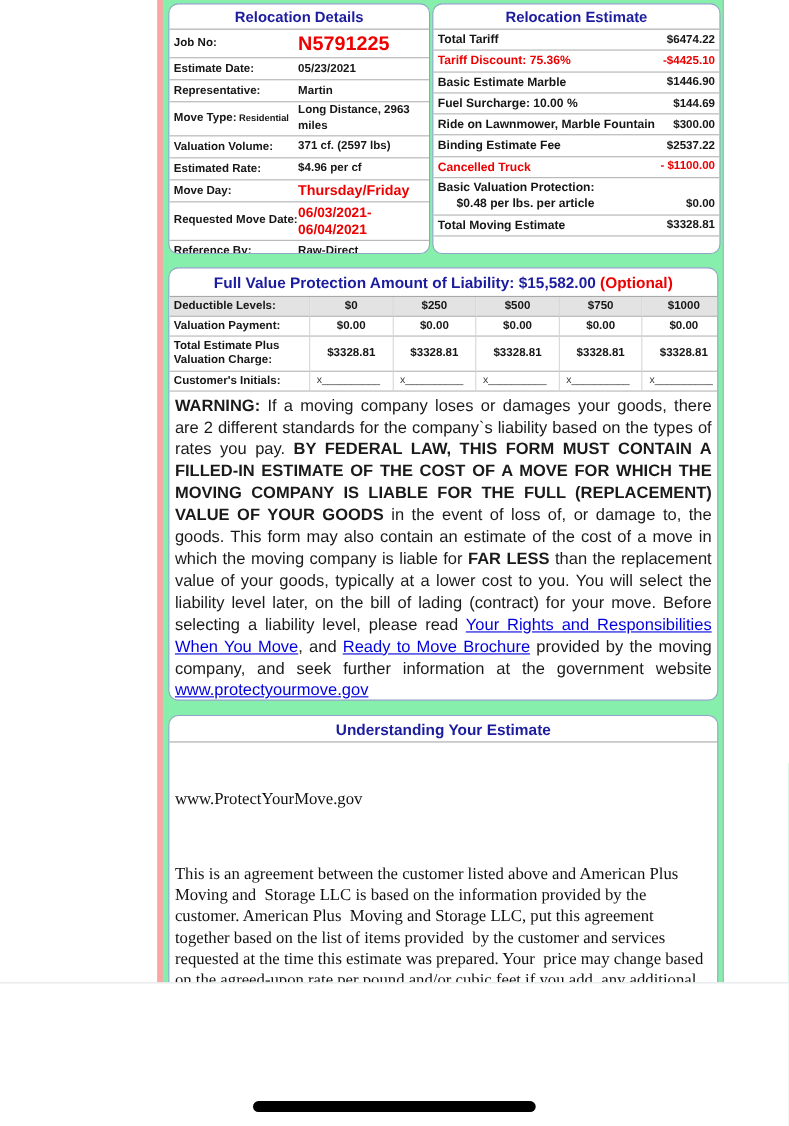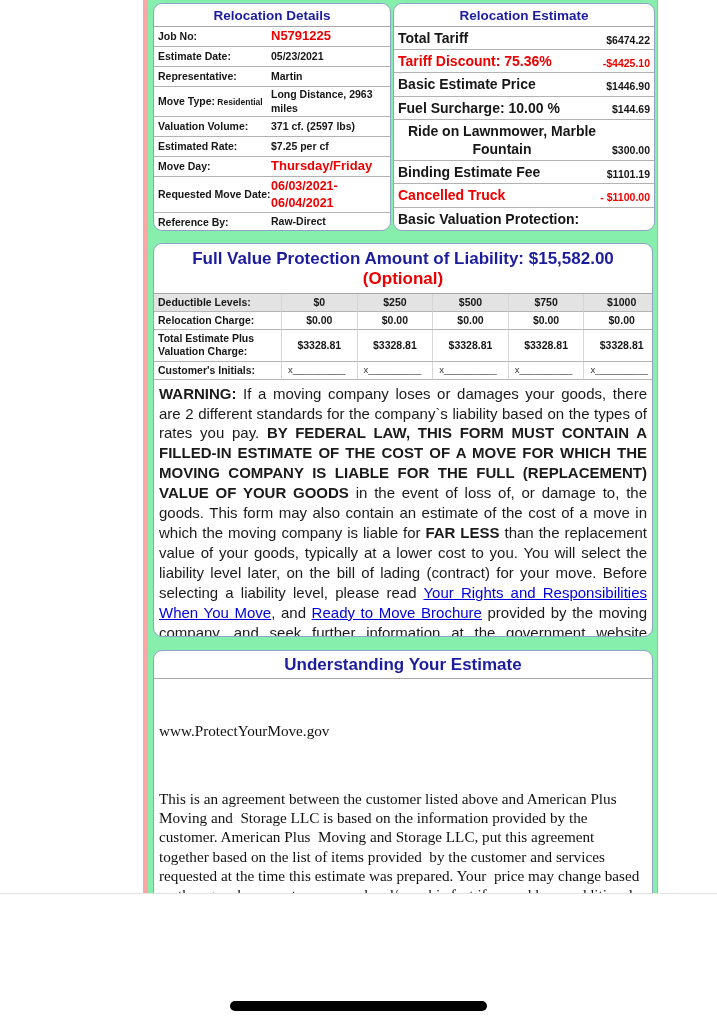--- a/index.html
+++ b/index.html
@@ -19,34 +19,34 @@
     background:#fff;overflow:hidden;
   }
   #box-details{left:5px;top:3px;width:236px;height:226px;}
   #box-estimate{left:245px;top:3px;width:260px;height:226px;}
   #box-fvp{left:5px;top:243px;width:498px;height:392px;}
   #box-und{left:5px;top:650px;width:498px;height:300px;}
   .box-head{
     text-align:center;font-weight:bold;color:var(--navy);
     font-size:13.5px;padding:4px 0 3px;border-bottom:1px solid #a8a8a8;
   }
-  .box-head.small{font-size:17px;}
+  .box-head.small{font-size:14px;}
   
   .drow{display:flex;align-items:center;border-bottom:1px solid #b2b2b2;min-height:17px;padding:1px 0;}
   .drow:last-child{border-bottom:none;}
   .dlab{flex:0 0 113px;padding-left:4px;font-size:10.5px;font-weight:bold;color:#161616;line-height:1.25;}
   .dlab .small-sub{font-size:8.5px;}
   .dval{flex:1;font-size:10.5px;font-weight:bold;color:#161616;line-height:1.3;padding-right:2px;}
   .dval.red{color:var(--red);}
-  .dval.big{font-size:13px;}
+  .dval.big{font-size:18px;}
   .dval.med{font-size:13px;}
   .dval.med2{font-size:12.5px;}
   
   .erow{display:flex;align-items:flex-end;justify-content:space-between;border-bottom:1px solid #b2b2b2;padding:2px 4px;}
-  .elab{font-size:14px;font-weight:bold;color:#161616;line-height:1.3;white-space:pre-line;text-align:center;}
+  .elab{font-size:11px;font-weight:bold;color:#161616;line-height:1.3;white-space:pre-line;text-align:right;}
   .eval{font-size:10.5px;font-weight:bold;color:#161616;line-height:1.3;text-align:right;white-space:nowrap;padding-left:6px;}
   .erow.red .elab,.erow.red .eval{color:var(--red);}
   
   .fvp-title{padding:5px 0 4px;}
   .fvp-grid{display:grid;grid-template-columns:128px repeat(6,1fr);}
   .fcell{
     border-right:1px solid #d6d6d6;border-bottom:1px solid #b5b5b5;
     font-size:10.5px;font-weight:bold;color:#161616;
     display:flex;align-items:center;justify-content:center;
     padding:2px 11px;line-height:1.25;text-align:center;
@@ -100,21 +100,21 @@
         <div class="drow">
           <div class="dlab">Move Type:<span class="small-sub"> Residential</span></div>
           <div class="dval">Long Distance, 2963 miles</div>
         </div>
         <div class="drow">
           <div class="dlab">Valuation Volume:</div>
           <div class="dval">371 cf. (2597 lbs)</div>
         </div>
         <div class="drow">
           <div class="dlab">Estimated Rate:</div>
-          <div class="dval">$7.25 per cf</div>
+          <div class="dval">$4.96 per cf</div>
         </div>
         <div class="drow">
           <div class="dlab">Move Day:</div>
           <div class="dval red med">Thursday/Friday</div>
         </div>
         <div class="drow">
           <div class="dlab">Requested Move Date:</div>
           <div class="dval red med2">06/03/2021-06/04/2021</div>
         </div>
         <div class="drow">
@@ -129,62 +129,62 @@
     <div>
         <div class="erow">
           <div class="elab">Total Tariff</div>
           <div class="eval">$6474.22</div>
         </div>
         <div class="erow red">
           <div class="elab">Tariff Discount: 75.36%</div>
           <div class="eval">-$4425.10</div>
         </div>
         <div class="erow">
-          <div class="elab">Basic Estimate Price</div>
+          <div class="elab">Basic Estimate Marble</div>
           <div class="eval">$1446.90</div>
         </div>
         <div class="erow">
           <div class="elab">Fuel Surcharge: 10.00 %</div>
           <div class="eval">$144.69</div>
         </div>
         <div class="erow">
           <div class="elab">Ride on Lawnmower, Marble Fountain</div>
           <div class="eval">$300.00</div>
         </div>
         <div class="erow">
           <div class="elab">Binding Estimate Fee</div>
-          <div class="eval">$1101.19</div>
+          <div class="eval">$2537.22</div>
         </div>
         <div class="erow red">
           <div class="elab">Cancelled Truck</div>
           <div class="eval">- $1100.00</div>
         </div>
         <div class="erow">
           <div class="elab">Basic Valuation Protection:
-$0.60 per lbs. per article</div>
+$0.48 per lbs. per article</div>
           <div class="eval">$0.00</div>
         </div>
         <div class="erow">
           <div class="elab">Total Moving Estimate</div>
           <div class="eval">$3328.81</div>
         </div>
       </div>
   </div>
 
   <div class="box" id="box-fvp">
     <div class="box-head small fvp-title"><span>Full Value Protection Amount of Liability: $15,582.00</span> <span style="color:var(--red)">(Optional)</span></div>
     <div class="fvp-grid">
         <div class="fcell hdr lab">Deductible Levels:</div>
         <div class="fcell hdr">$0</div>
         <div class="fcell hdr">$250</div>
         <div class="fcell hdr">$500</div>
         <div class="fcell hdr">$750</div>
         <div class="fcell hdr">$1000</div>
         <div class="fcell hdr">$1500</div>
-        <div class="fcell lab">Relocation Charge:</div>
+        <div class="fcell lab">Valuation Payment:</div>
         <div class="fcell">$0.00</div>
         <div class="fcell">$0.00</div>
         <div class="fcell">$0.00</div>
         <div class="fcell">$0.00</div>
         <div class="fcell">$0.00</div>
         <div class="fcell">$0.00</div>
         <div class="fcell lab">Total Estimate Plus Valuation Charge:</div>
         <div class="fcell">$3328.81</div>
         <div class="fcell">$3328.81</div>
         <div class="fcell">$3328.81</div>

